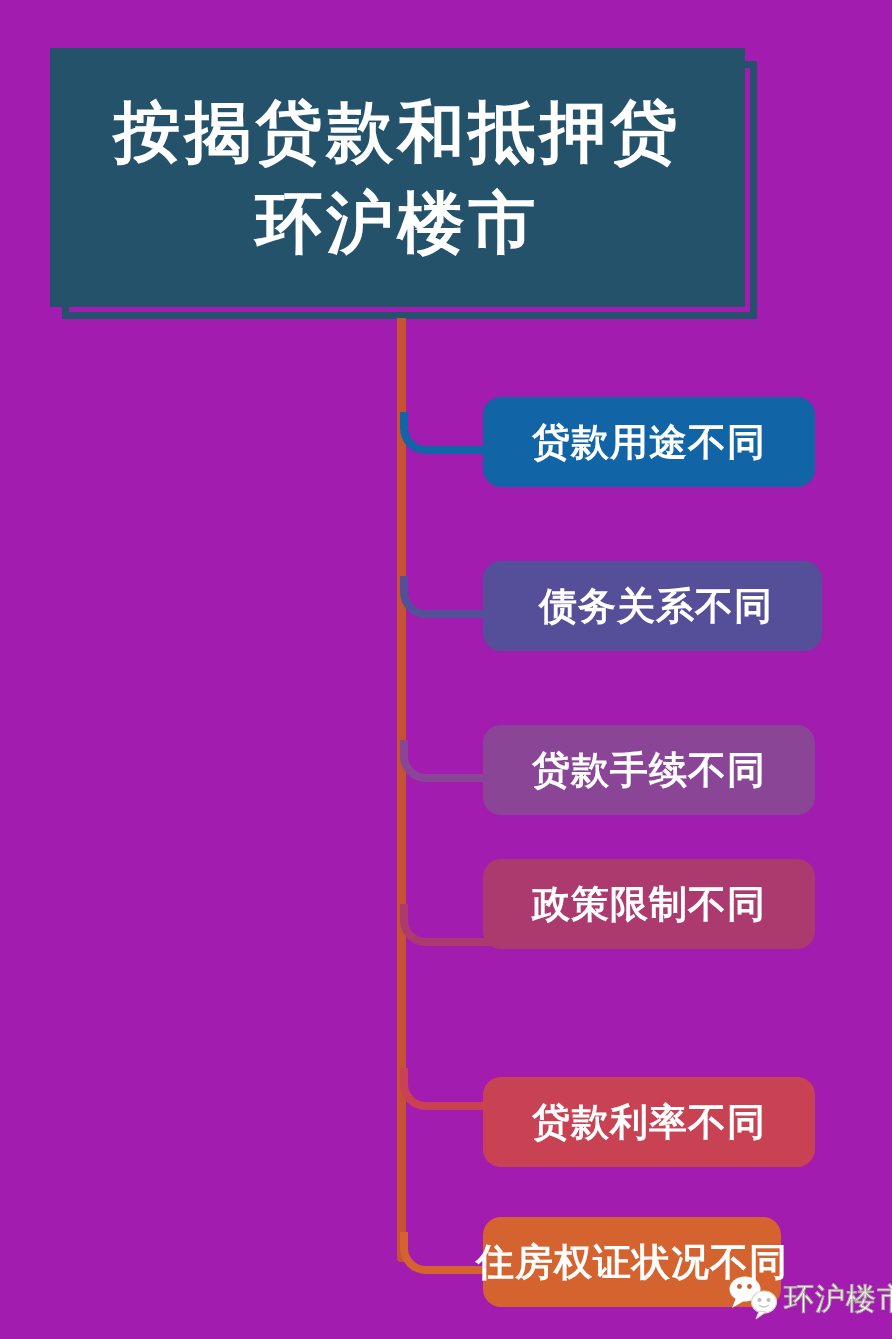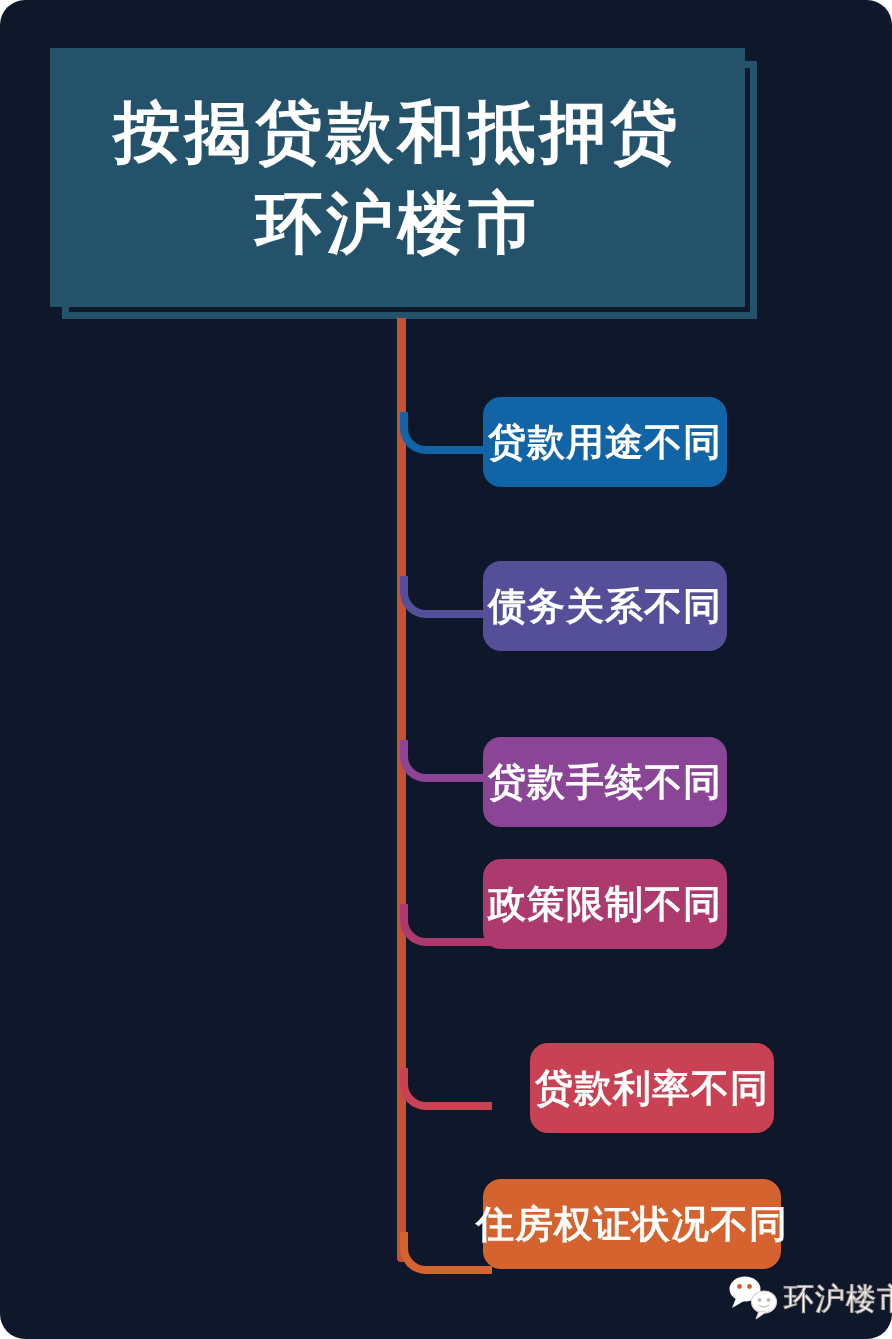--- a/index.html
+++ b/index.html
@@ -1,22 +1,21 @@
 <!DOCTYPE html>
 <html><head>
 <meta charset="utf-8">
 <style>
   html,body{margin:0;padding:0;background:#ffffff;}
   .canvas{
     position:relative;
     width:892px;height:1339px;
-    background:#0f172a;
+    background:#a21caf;
     overflow:hidden;
     font-family:Liberation Sans, sans-serif;
-    border-radius:25px;
   }
   
   .title-frame{
     position:absolute;
     left:62px;top:61px;
     width:681px;height:244px;
     border:7px solid #25526B;
     background:transparent;
     box-sizing:content-box;
   }
@@ -60,36 +59,36 @@
   .elbow.e1{top:412px;}
   .elbow.e2{top:576px;}
   .elbow.e3{top:740px;}
   .elbow.e4{top:904px;}
   .elbow.e5{top:1068px;}
   .elbow.e6{top:1232px;}
   
   .node{
     position:absolute;
     left:483px;
-    width:244px;height:90px;
+    width:332px;height:90px;
     border-radius:18px;
     display:flex;align-items:center;justify-content:center;
     color:#ffffff;
     font-size:38px;
     font-weight:900;
     letter-spacing:1px;
     white-space:nowrap;
     z-index:2;
   }
   .node.n1{top:397px;}
   .node.n2{top:561px;}
   .node.n3{top:725px;}
   .node.n4{top:859px;}
-  .node.n5{top:1043px;margin-left:47px;}
-  .node.n6{top:1179px;width:298px;}
+  .node.n5{top:1077px;}
+  .node.n6{top:1217px;width:298px;}
   
   .watermark{
     position:absolute;
     left:728px;top:1276px;
     display:flex;align-items:center;
     z-index:5;
   }
   .wm-icon{width:52px;height:46px;flex:0 0 auto;}
   .wm-text{
     color:#ffffff;
@@ -116,22 +115,22 @@
   <div class="trunk" style="background: rgb(197, 82, 51);"></div>
 
   <div class="elbow e1" style="border-color: rgb(17, 100, 166);"></div>
   <div class="elbow e2" style="border-color: rgb(84, 79, 152);"></div>
   <div class="elbow e3" style="border-color: rgb(138, 69, 151);"></div>
   <div class="elbow e4" style="border-color: rgb(172, 58, 111);"></div>
   <div class="elbow e5" style="border-color: rgb(201, 66, 83);"></div>
   <div class="elbow e6" style="border-color: rgb(212, 99, 47);"></div>
 
   <div class="node n1" style="background: rgb(17, 100, 166);">贷款用途不同</div>
-  <div class="node n2" style="background: rgb(84, 79, 152);">债务关系不同</div>
-  <div class="node n3" style="background: rgb(138, 69, 151); margin-top: 12px;">贷款手续不同</div>
+  <div class="node n2" style="background: rgb(84, 79, 152); padding-left: 7px;">债务关系不同</div>
+  <div class="node n3" style="background: rgb(138, 69, 151);">贷款手续不同</div>
   <div class="node n4" style="background: rgb(172, 58, 111);">政策限制不同</div>
   <div class="node n5" style="background: rgb(201, 66, 83);">贷款利率不同</div>
   <div class="node n6" style="background: rgb(212, 99, 47);">住房权证状况不同</div>
 
   <div class="watermark">
     <svg class="wm-icon" viewBox="0 0 52 46" xmlns="http://www.w3.org/2000/svg">
 
       <ellipse cx="17" cy="13" rx="15.5" ry="12.5" fill="#ffffff"></ellipse>
       <path d="M8 22 L4 32 L16 25 Z" fill="#ffffff"></path>
       <circle cx="11.5" cy="10.5" r="2.4" fill="#CE5D2E"></circle>

